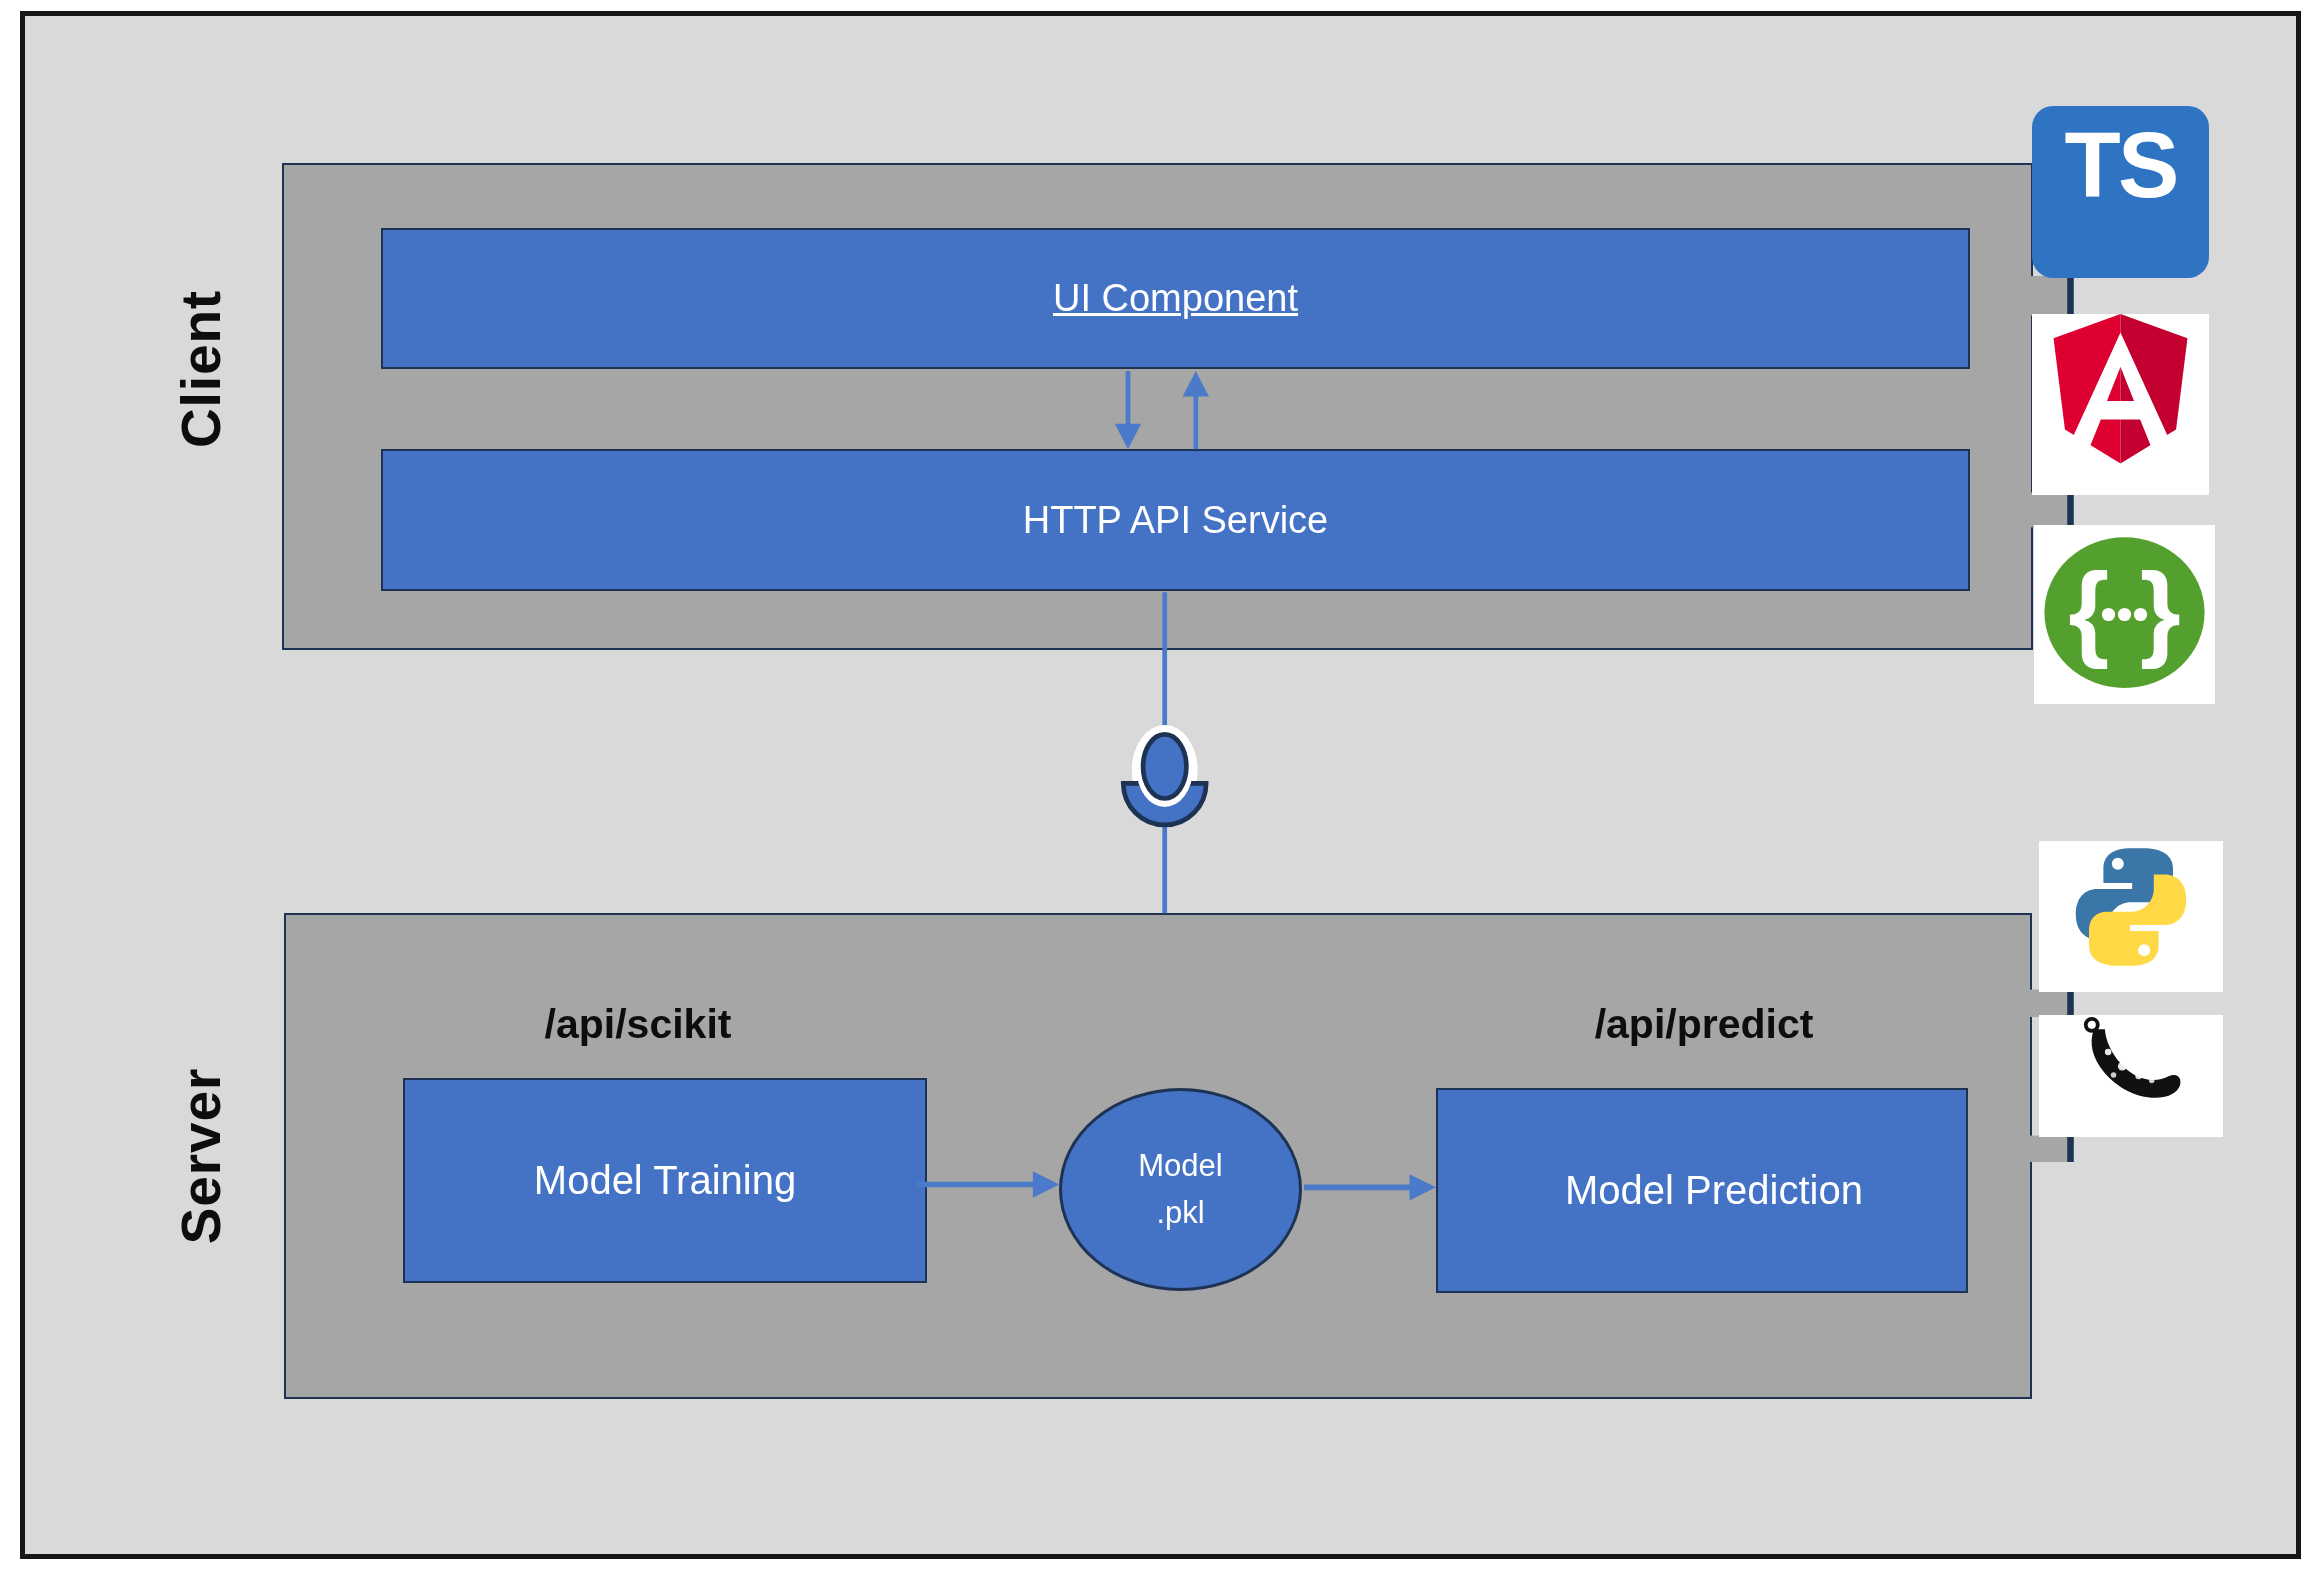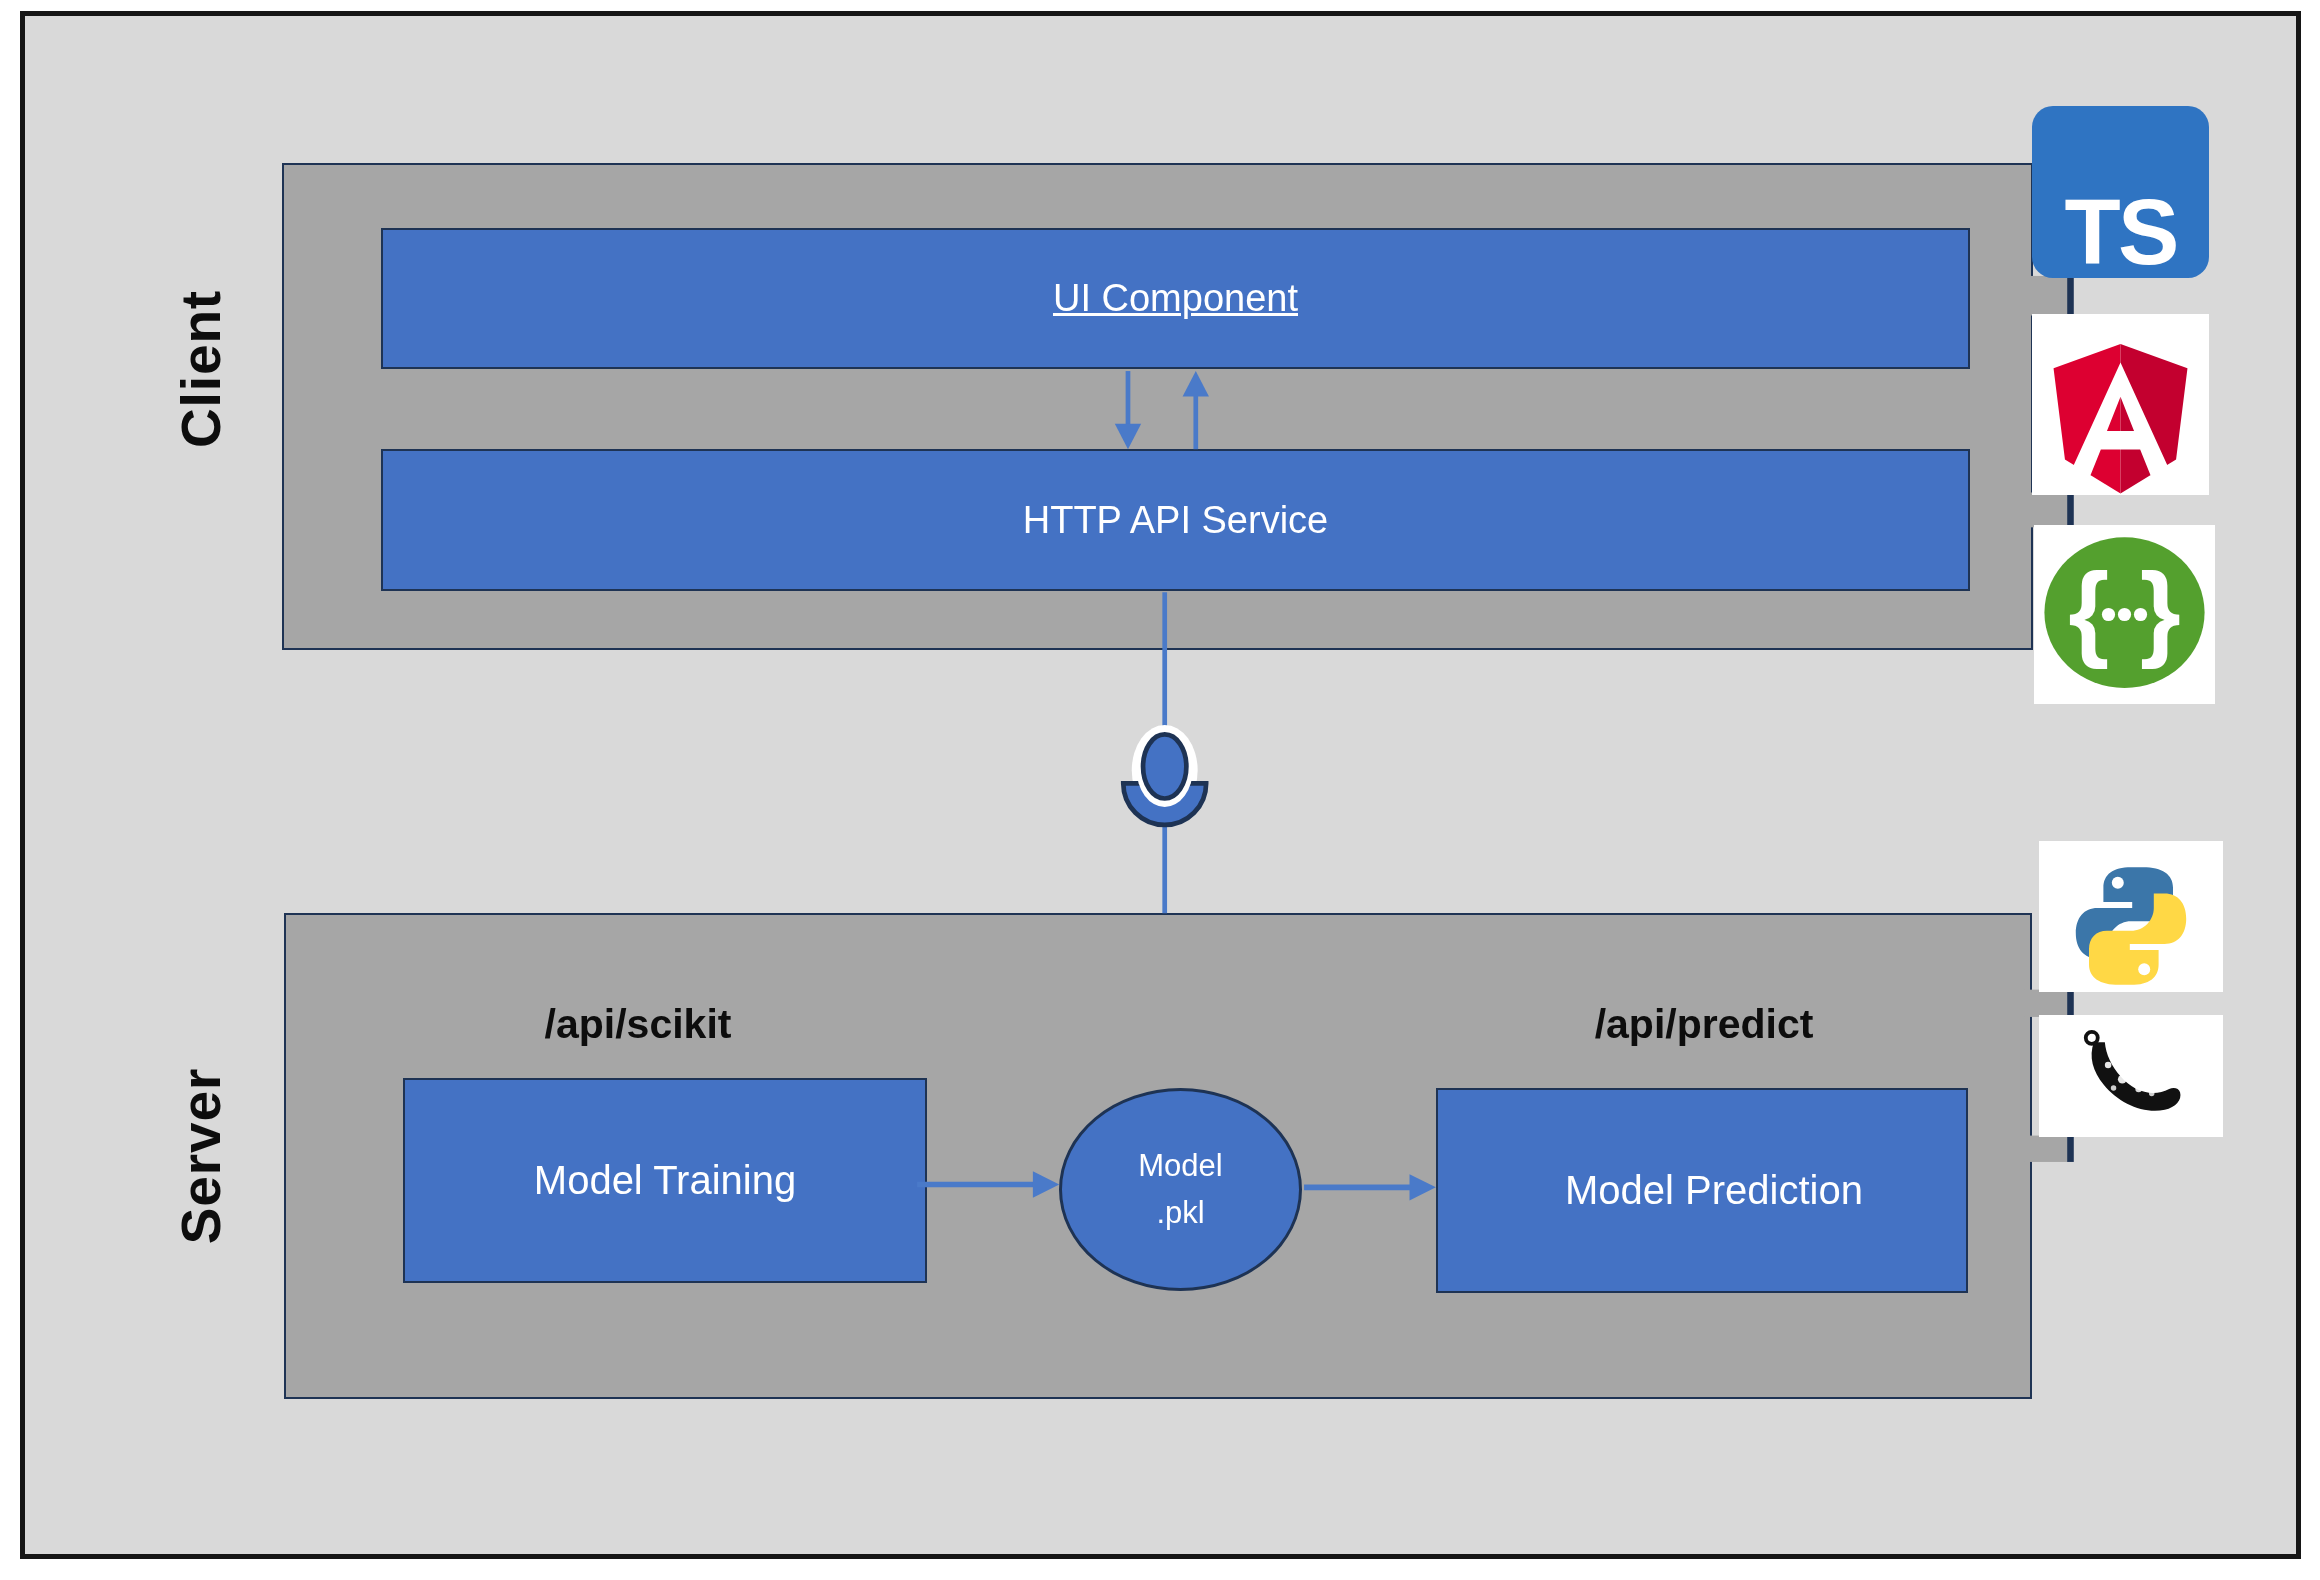--- a/index.html
+++ b/index.html
@@ -15,21 +15,21 @@
   .train-box{left:391px;top:1078px;width:524px;height:205px;font-size:40px;margin-left:12px;}
   .predict-box{left:1436px;top:1088px;width:532px;height:205px;font-size:40px;padding-left:24px;}
   .pkl-ellipse{left:1059px;top:1088px;width:243px;height:203px;border-radius:50%;border-width:3.8px;
                flex-direction:column;font-size:31px;line-height:1.5;}
   .side-label{position:absolute;color:#0d0d0d;font-weight:bold;font-size:55px;letter-spacing:0.9px;
               transform:translate(-50%,-50%) rotate(-90deg);white-space:nowrap;}
   .endpoint{position:absolute;color:#0d0d0d;font-weight:bold;font-size:41px;transform:translate(-50%,-50%);white-space:nowrap;}
   .request-label{position:absolute;left:1234px;top:789px;transform:translateY(-50%);
                  color:#0d0d0d;font-weight:bold;font-size:40px;white-space:nowrap;}
   svg.overlay{position:absolute;left:0;top:0;width:2320px;height:1581px;pointer-events:none;}
-  .tile{position:absolute;background:#ffffff;display:flex;align-items:flex-end;justify-content:center;overflow:hidden;}
+  .tile{position:absolute;background:#ffffff;display:flex;align-items:flex-start;justify-content:center;overflow:hidden;}
   .ts-tile{left:2032px;top:106px;width:177px;height:172px;background:#2f74c2;border-radius:21px;}
   .ts-text{color:#fff;font-weight:bold;font-size:92px;letter-spacing:-2.8px;transform:translateY(6.6px);}
   .angular-tile{left:2032px;top:314px;width:177px;height:181px;}
   .rest-tile{left:2034px;top:525px;width:181px;height:179px;}
   .python-tile{left:2039px;top:841px;width:184px;height:151px;}
   .flask-tile{left:2039px;top:1015px;width:184px;height:122px;}
   .scikit-tile{left:1987px;top:1160px;width:294px;height:125px;}
 </style>
 </head>
 <body>

